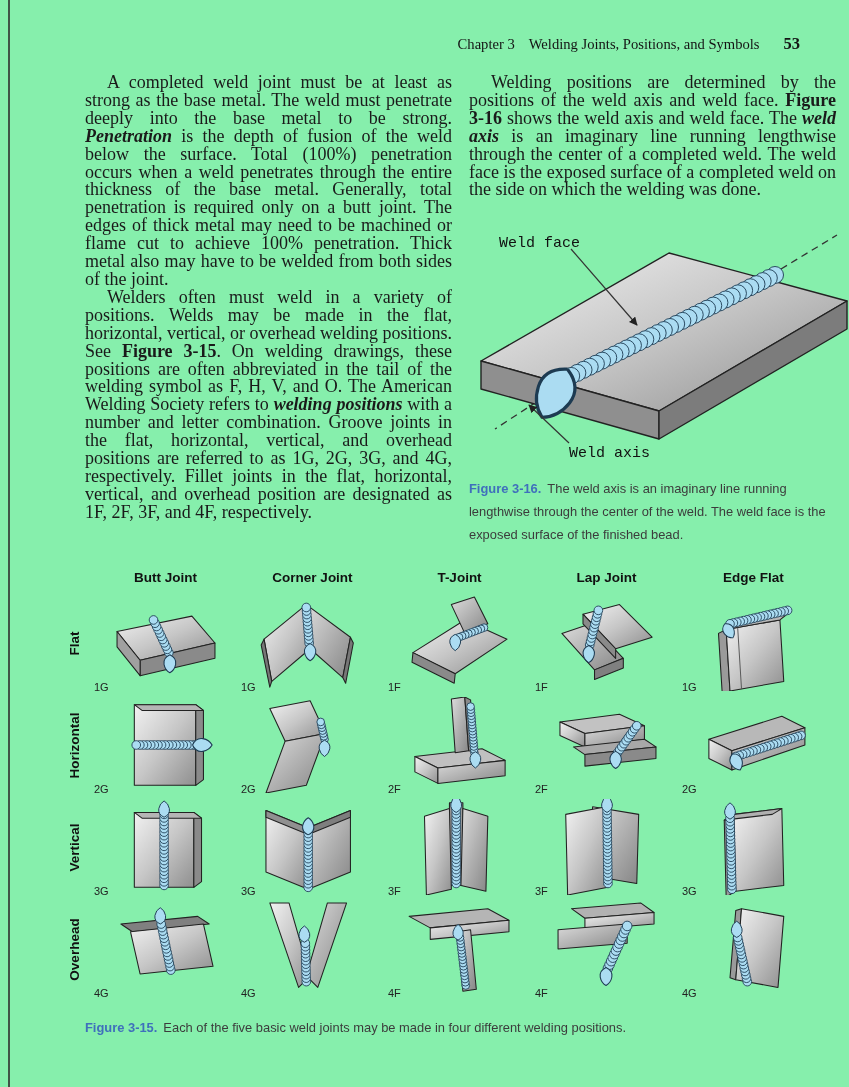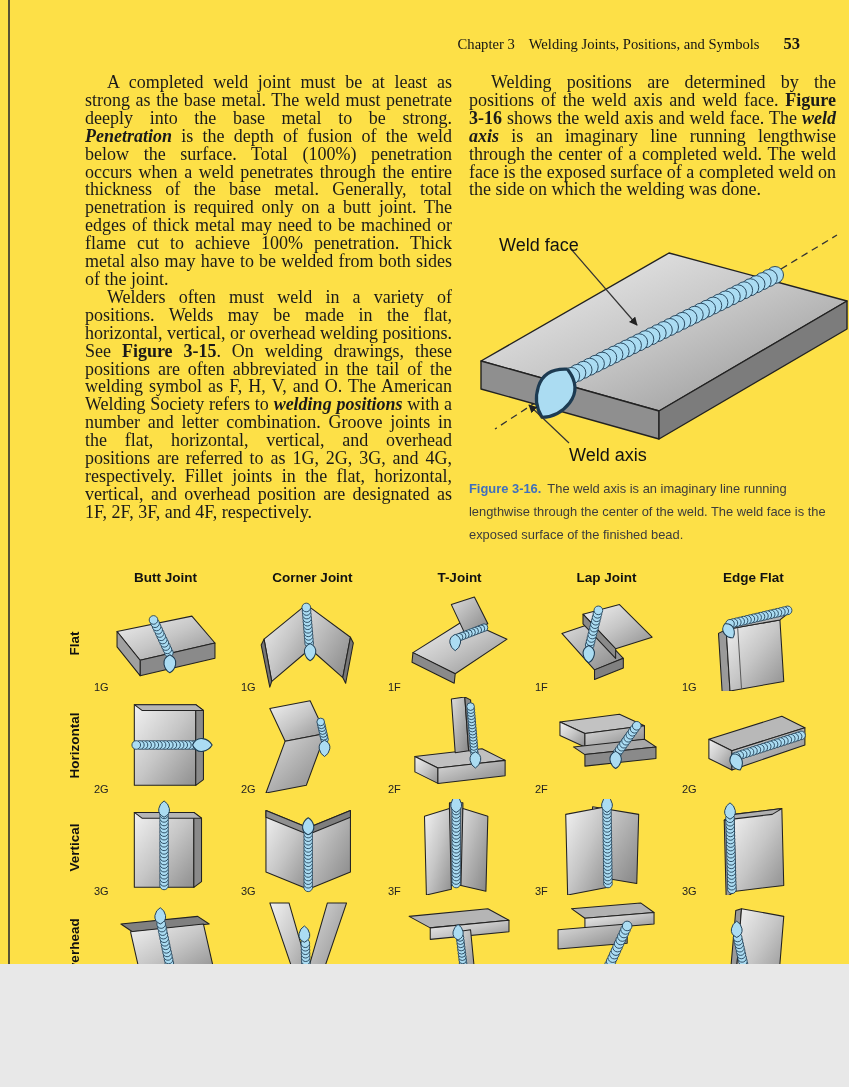--- a/index.html
+++ b/index.html
@@ -1,30 +1,30 @@
 <!DOCTYPE html>
 <html style="--heading-blue: #3a5cad; --caption-blue: #3f6fbc;"><head>
 <meta charset="utf-8">
 <style>
   html,body{margin:0;padding:0;background:#e8e8e8;}
-  .page{width:849px;height:964px;background:#fde047;position:relative;overflow:hidden;
+  .page{width:849px;height:1087px;background:#86efac;position:relative;overflow:hidden;
         font-family:"Liberation Serif","DejaVu Serif",serif;color:#1a1a1a;margin:0 auto;}
   .edge-line{position:absolute;left:8px;top:0;width:2px;height:100%;background:#2e2e2e;opacity:.8;}
   .running-head{padding:34px 49px 0 0;text-align:right;font-size:14.6px;color:#141414;}
   .running-head .chapter{margin-right:14px;}
   .running-head .pagenum{font-weight:bold;font-size:16.5px;margin-left:24px;}
   .cols{display:flex;gap:17px;padding:20px 13px 0 85px;}
   .col{flex:1;min-width:0;}
   .h-333{font-family:"Liberation Sans","DejaVu Sans",sans-serif;font-size:17.5px;font-weight:bold;
          color:#111;margin:0 0 9px 0;}
   .h-34{font-family:"Liberation Sans","DejaVu Sans",sans-serif;font-size:21.5px;font-weight:bold;
         color:var(--heading-blue,#3a5cad);margin:30px 0 12px 0;}
   p.body{font-size:18px;line-height:17.9px;text-align:justify;text-indent:22px;margin:0;}
   .fig316{position:relative;width:390px;margin-top:14px;}
-  .figlabel{position:absolute;font-family:Liberation Sans, sans-serif;font-size:18px;color:#111;}
+  .figlabel{position:absolute;font-family:Liberation Mono, monospace;font-size:15px;color:#111;}
   .lbl-face{left:30px;top:22px;}
   .lbl-axis{left:100px;top:232px;}
   .caption{font-family:"Liberation Sans","DejaVu Sans",sans-serif;font-size:12.9px;line-height:23px;
            color:#3c3c3c;margin:8px 0 0 0;}
   .caption .cap-label{color:var(--caption-blue,#3c6eb5);font-weight:bold;margin-right:6px;}
   .grid315{margin:24px 0 16px 56px;display:grid;grid-template-columns:36px repeat(5,147px);}
   .colhead{font-family:"Liberation Sans","DejaVu Sans",sans-serif;font-weight:bold;font-size:13.5px;
            text-align:center;height:22px;color:#111;}
   .corner-blank{height:22px;}
   .rowlab{display:flex;align-items:center;justify-content:center;}
@@ -606,20 +606,21 @@
           <circle cx="50.30769230769231" cy="48.61538461538461" r="4.5" fill="#abdcf2" stroke="#1d3b52" stroke-width="0.9"></circle>
           <circle cx="49.53846153846154" cy="45.07692307692308" r="4.5" fill="#abdcf2" stroke="#1d3b52" stroke-width="0.9"></circle>
           <circle cx="48.76923076923077" cy="41.53846153846154" r="4.5" fill="#abdcf2" stroke="#1d3b52" stroke-width="0.9"></circle>
           <circle cx="48" cy="38" r="4.5" fill="#abdcf2" stroke="#1d3b52" stroke-width="0.9"></circle>
           <path d="M0,-7 Q6.5,-4 5.5,2 Q4.5,7.5 0,10 Q-4.5,7.5 -5.5,2 Q-6.5,-4 0,-7" transform="translate(47,31) rotate(180) scale(1)" fill="#abdcf2" stroke="#1d3b52" stroke-width="1"></path>
         </svg>
         <span class="poslabel">4G</span>
       </div>
     </div>
 
+  <p class="caption cap315"><b class="cap-label">Figure 3-15.</b><span>Each of the five basic weld joints may be made in four different welding positions.</span></p>
 
   <div class="defs-holder"><svg width="0" height="0" aria-hidden="true">
         <defs>
           <linearGradient id="gmA" x1="0" y1="0" x2="1" y2="1">
             <stop offset="0%" stop-color="#f2f2f2"></stop>
             <stop offset="50%" stop-color="#c6c6c6"></stop>
             <stop offset="100%" stop-color="#8f8f8f"></stop>
           </linearGradient>
           <linearGradient id="gmB" x1="0" y1="0" x2="1" y2="1">
             <stop offset="0%" stop-color="#dcdcdc"></stop>

